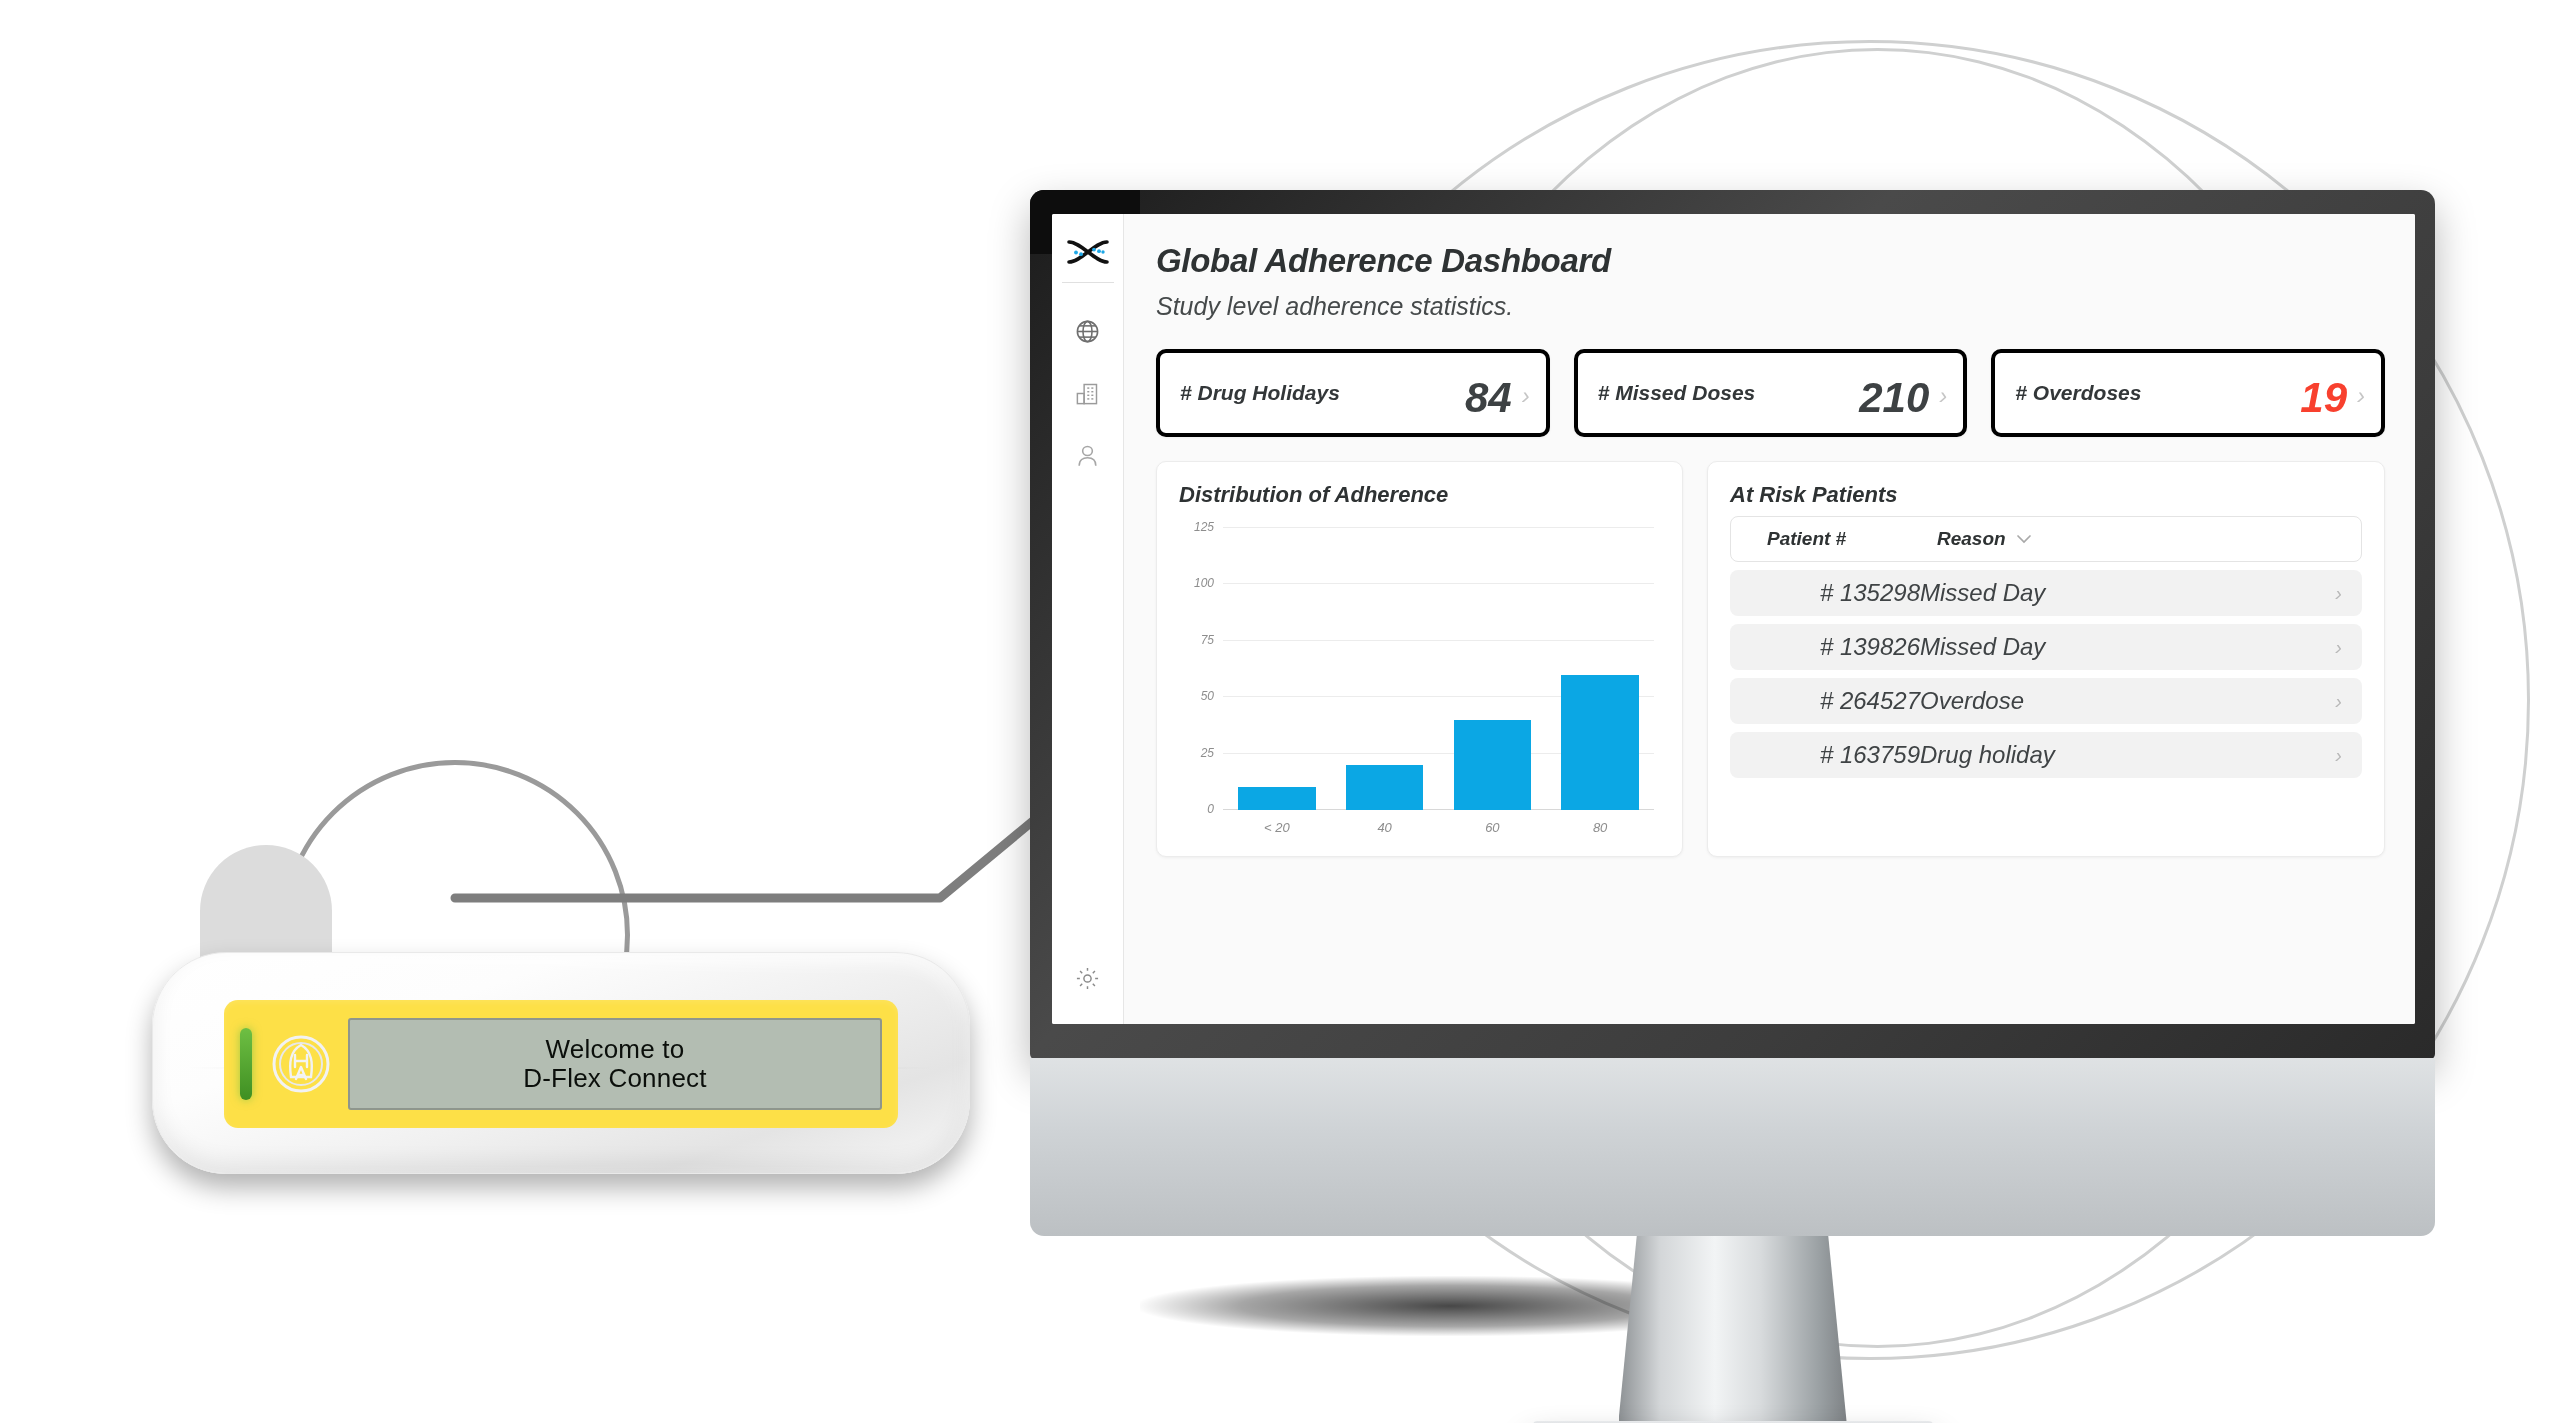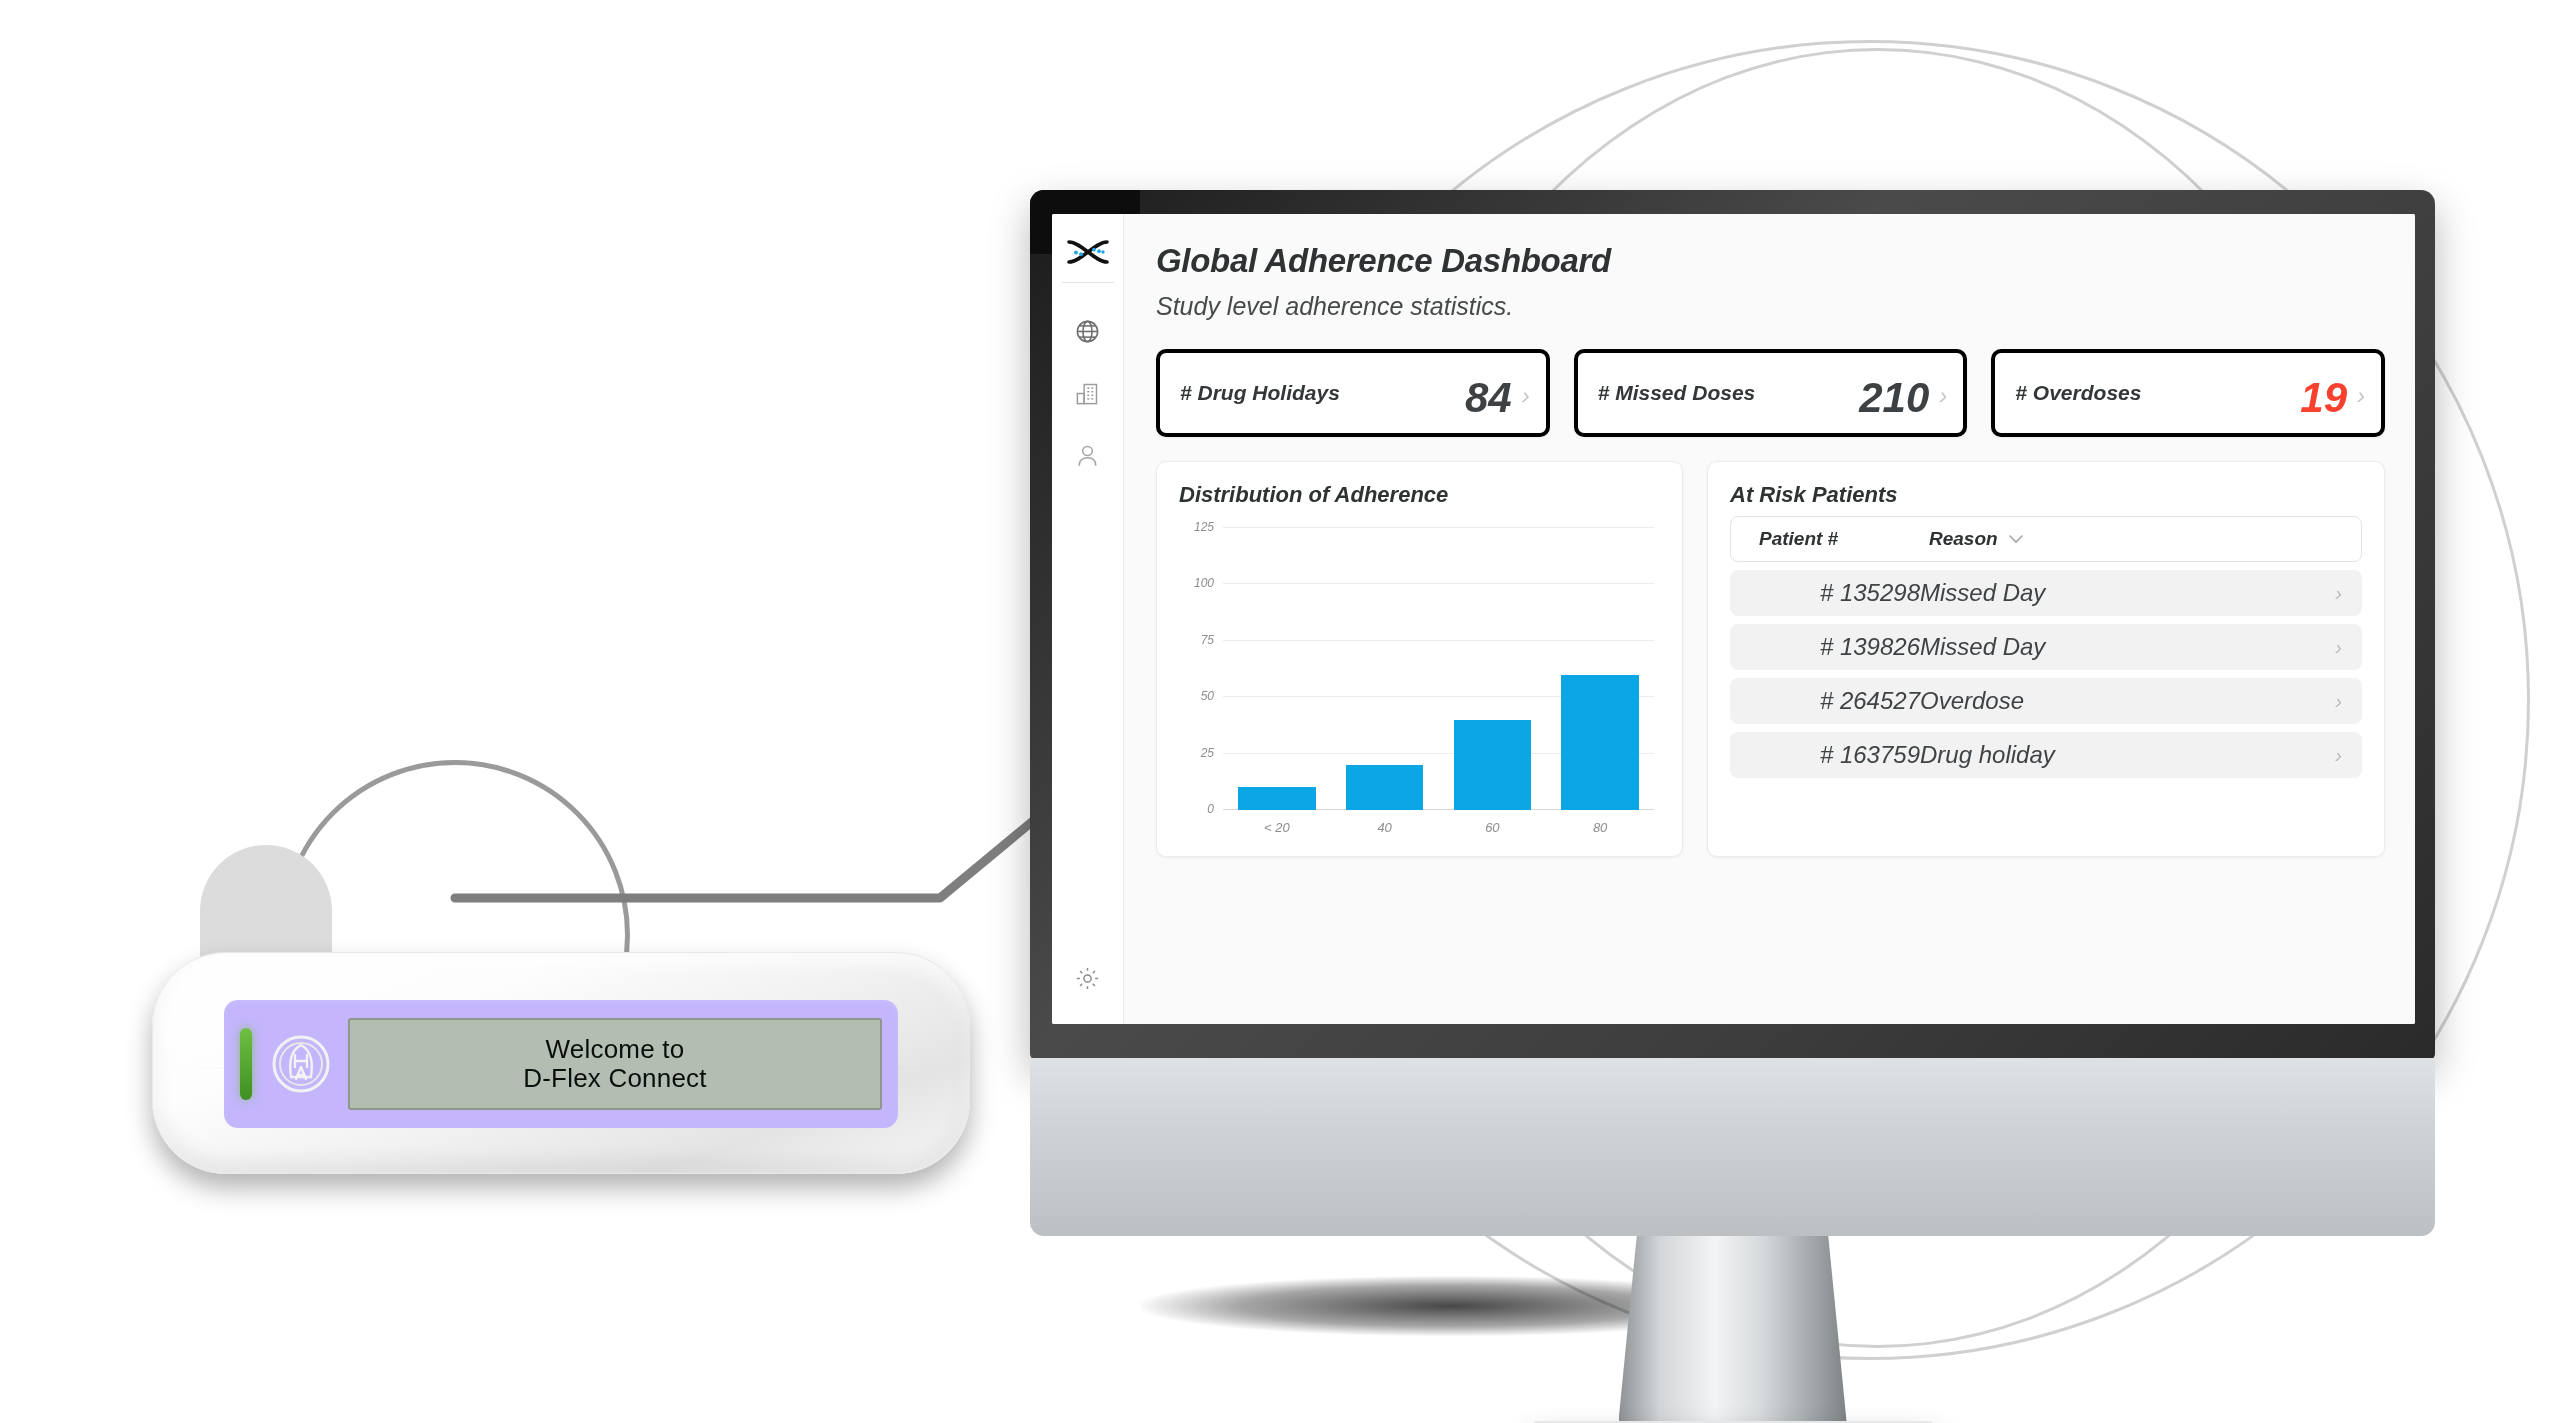--- a/index.html
+++ b/index.html
@@ -307,21 +307,21 @@
   }
 
   
   #risk-table { margin-top: 4px; }
   #risk-thead {
     display: flex;
     align-items: center;
     height: 46px;
     border: 1px solid #e4e4e4;
     border-radius: 8px;
-    padding: 0 28px;
+    padding: 0 36px;
     box-sizing: border-box;
     background: #fff;
     margin-bottom: 8px;
   }
   .th {
     font-size: 19px;
     font-weight: bold;
     color: #2e3233;
   }
   .col-patient { flex: 0 0 170px; }
@@ -370,21 +370,21 @@
     top: 52%;
     height: 2px;
     background: linear-gradient(90deg, rgba(0,0,0,0) 0%, rgba(0,0,0,0.07) 25%, rgba(0,0,0,0.07) 75%, rgba(0,0,0,0) 100%);
   }
   #device-panel {
     position: absolute;
     left: 72px;
     top: 48px;
     right: 72px;
     bottom: 46px;
-    background: #c4b5fd;
+    background: #fde047;
     border-radius: 14px;
     box-shadow: inset 0 2px 6px rgba(255,255,255,0.12);
     display: flex;
     align-items: center;
     padding: 0 16px;
     box-sizing: border-box;
   }
   #device-led {
     width: 12px;
     height: 72px;

